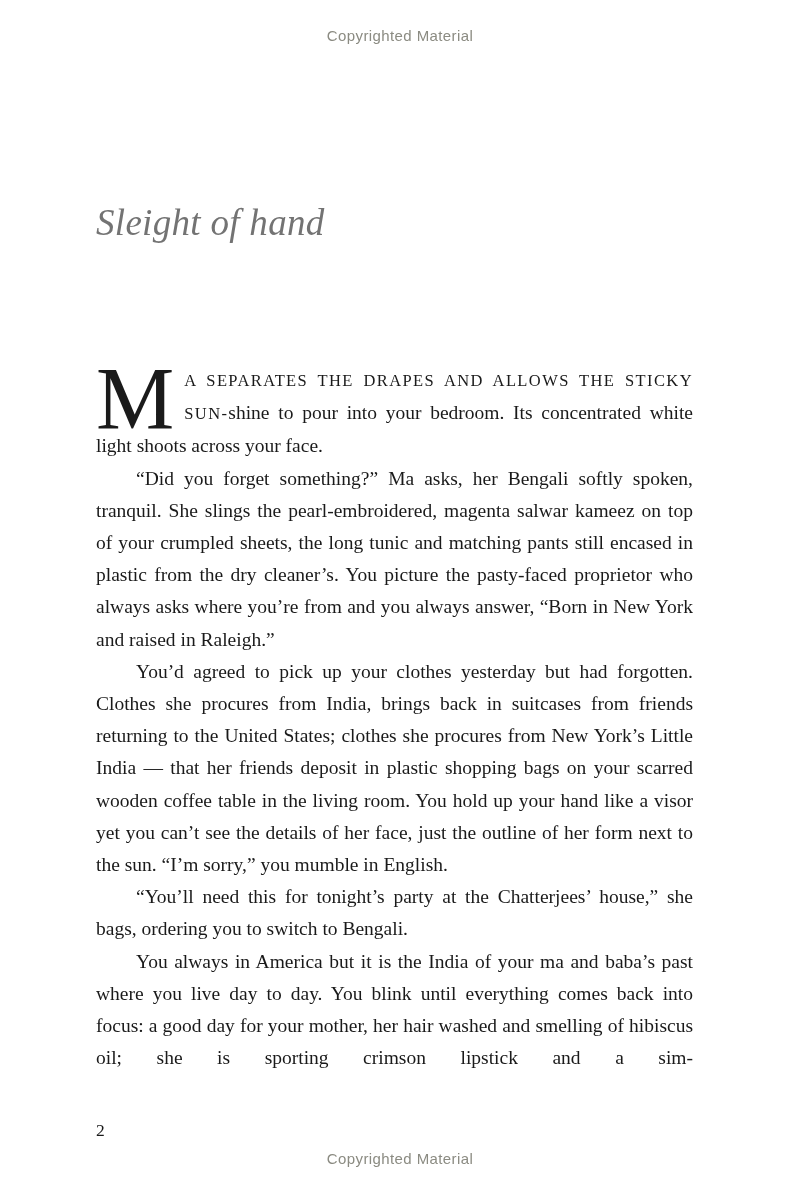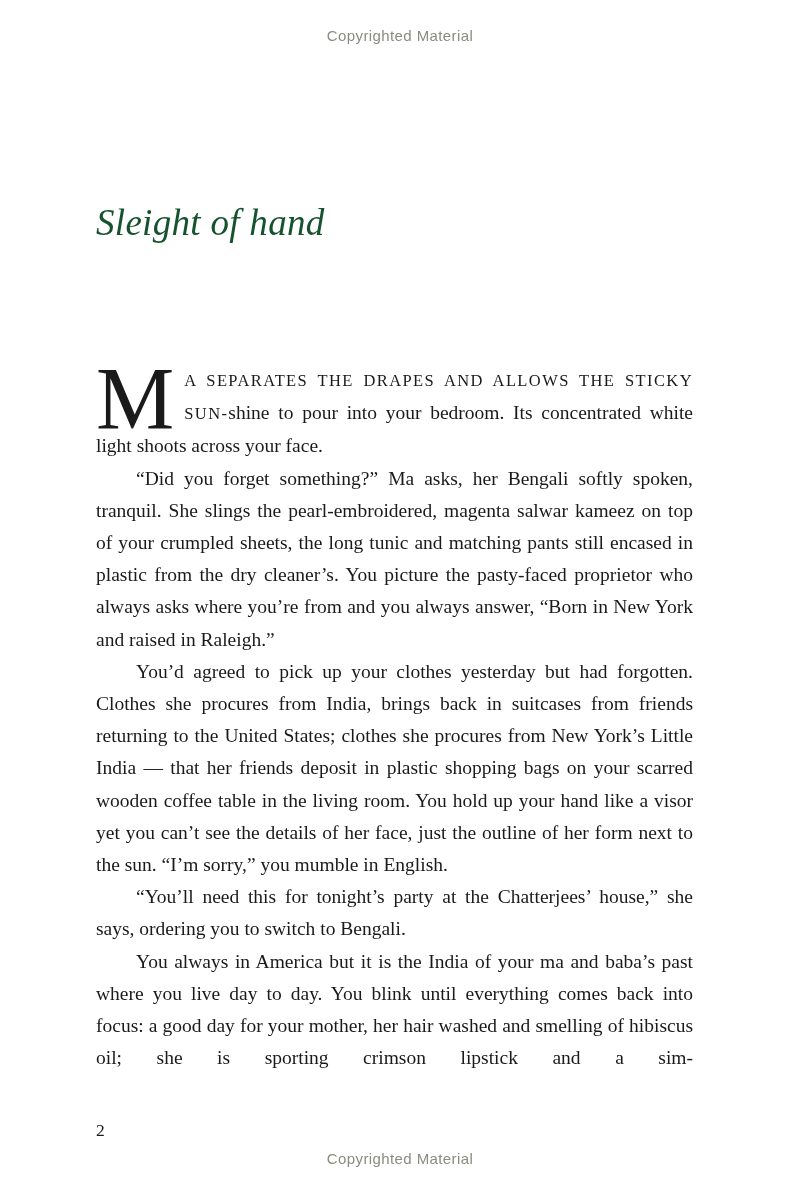--- a/index.html
+++ b/index.html
@@ -27,21 +27,21 @@
   .copyright-bottom { top: 1150px; }
   .chapter-title {
     position: absolute;
     left: 96px;
     top: 176px;
     font-family: "Liberation Serif", serif;
     font-style: italic;
     font-weight: 400;
     font-size: 37px;
     letter-spacing: 0.3px;
-    color: #14532d;
+    color: #737373;
   }
   .body-text {
     position: absolute;
     left: 96px;
     top: 364px;
     width: 597px;
     font-size: 19.5px;
     line-height: 32.2px;
     text-align: justify;
     color: #1a1a1a;
@@ -83,21 +83,21 @@
   <div class="body-text">
 
     <p>
       <span class="dropcap">M</span><span class="smallcaps">A SEPARATES THE DRAPES AND ALLOWS THE STICKY SUN-</span><span>shine to pour into your bedroom. Its concentrated white light shoots across your face.</span>
     </p>
 
     <p class="indent">“Did you forget something?” Ma asks, her Bengali softly spoken, tranquil. She slings the pearl-embroidered, magenta salwar kameez on top of your crumpled sheets, the long tunic and matching pants still encased in plastic from the dry cleaner’s. You picture the pasty-faced proprietor who always asks where you’re from and you always answer, “Born in New York and raised in Raleigh.”</p>
 
     <p class="indent">You’d agreed to pick up your clothes yesterday but had forgotten. Clothes she procures from India, brings back in suitcases from friends returning to the United States; clothes she procures from New York’s Little India — that her friends deposit in plastic shopping bags on your scarred wooden coffee table in the living room. You hold up your hand like a visor yet you can’t see the details of her face, just the outline of her form next to the sun. “I’m sorry,” you mumble in English.</p>
 
-    <p class="indent">“You’ll need this for tonight’s party at the Chatterjees’ house,” she says, ordering you to switch to Bengali.</p>
+    <p class="indent">“You’ll need this for tonight’s party at the Chatterjees’ house,” she bags, ordering you to switch to Bengali.</p>
 
     <p class="indent cutoff">You always in America but it is the India of your ma and baba’s past where you live day to day. You blink until everything comes back into focus: a good day for your mother, her hair washed and smelling of hibiscus oil; she is sporting crimson lipstick and a sim-</p>
 
   </div>
 
   <div class="page-number">2</div>
 
   <div class="copyright copyright-bottom">Copyrighted Material</div>
 
 </div>

